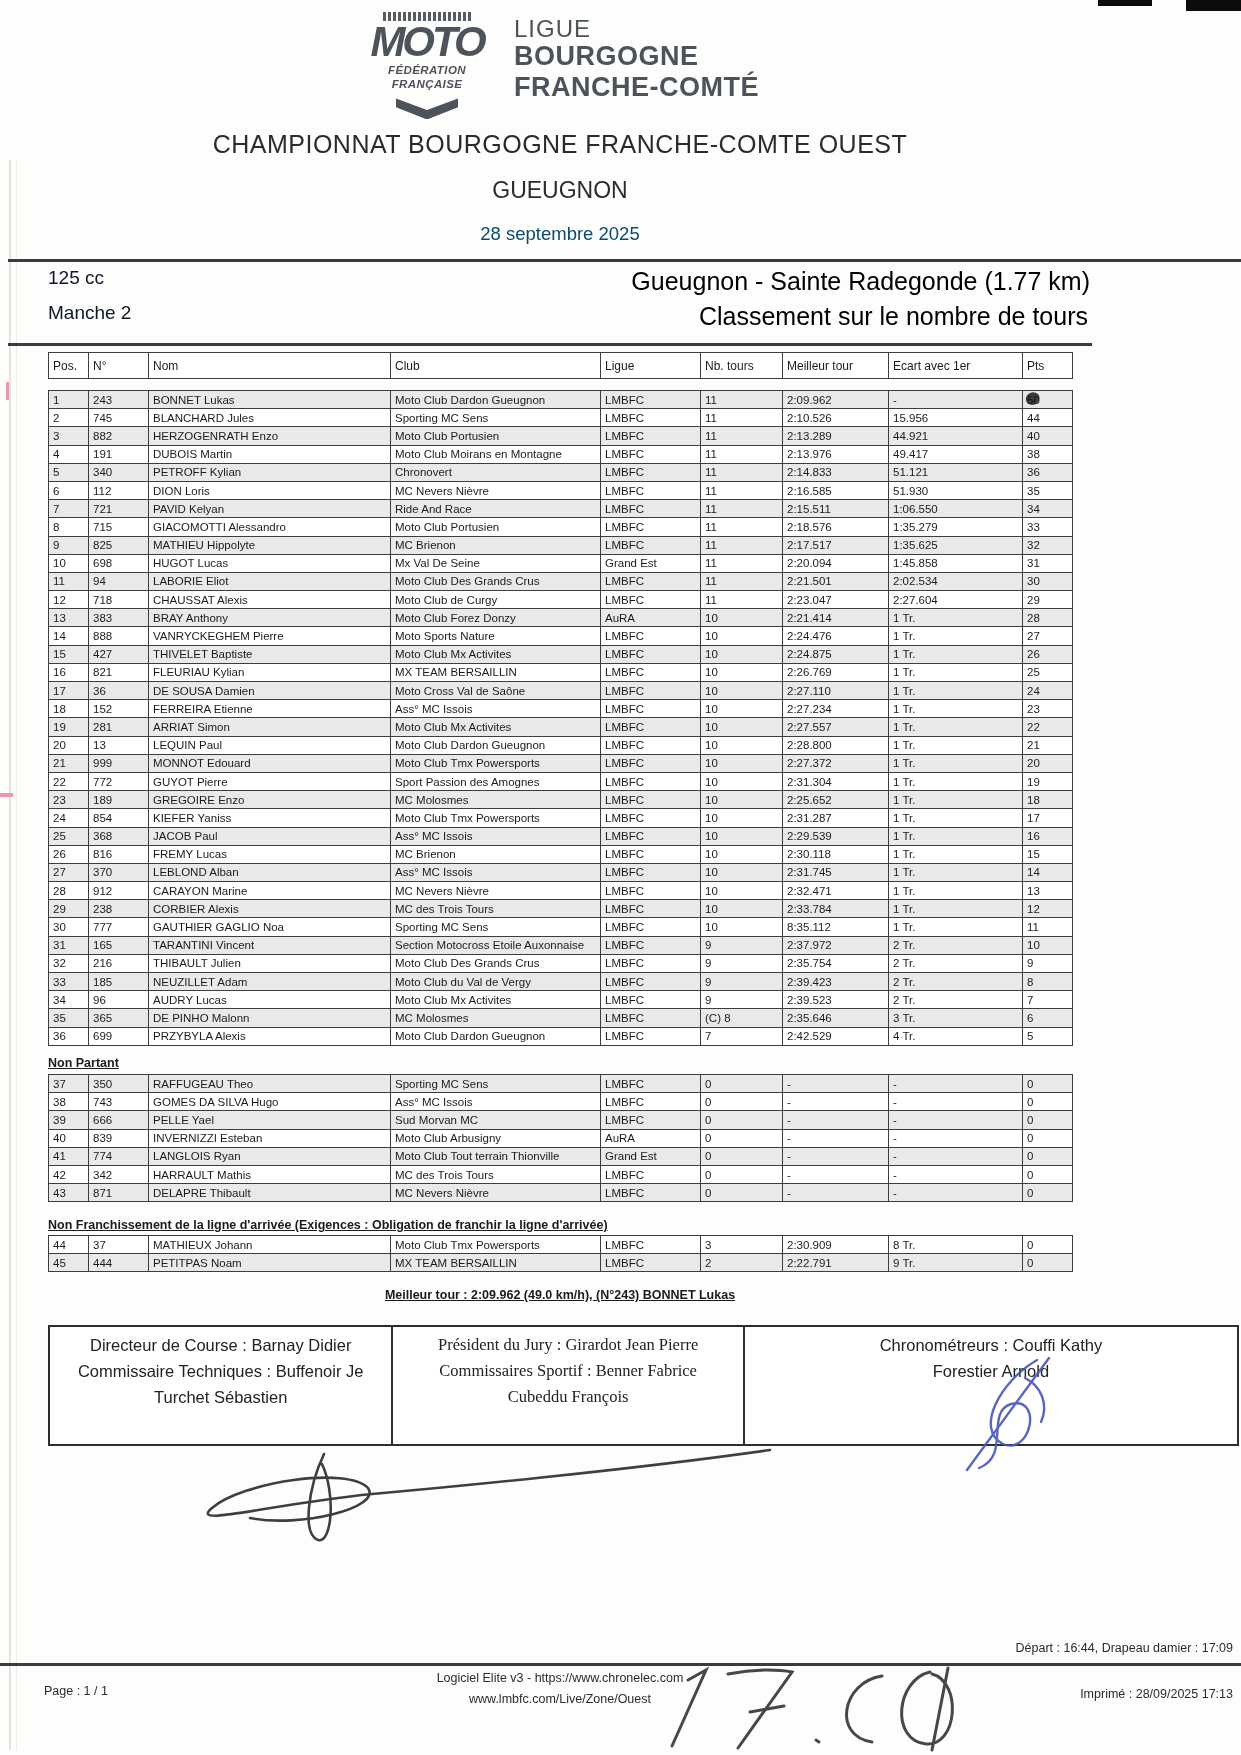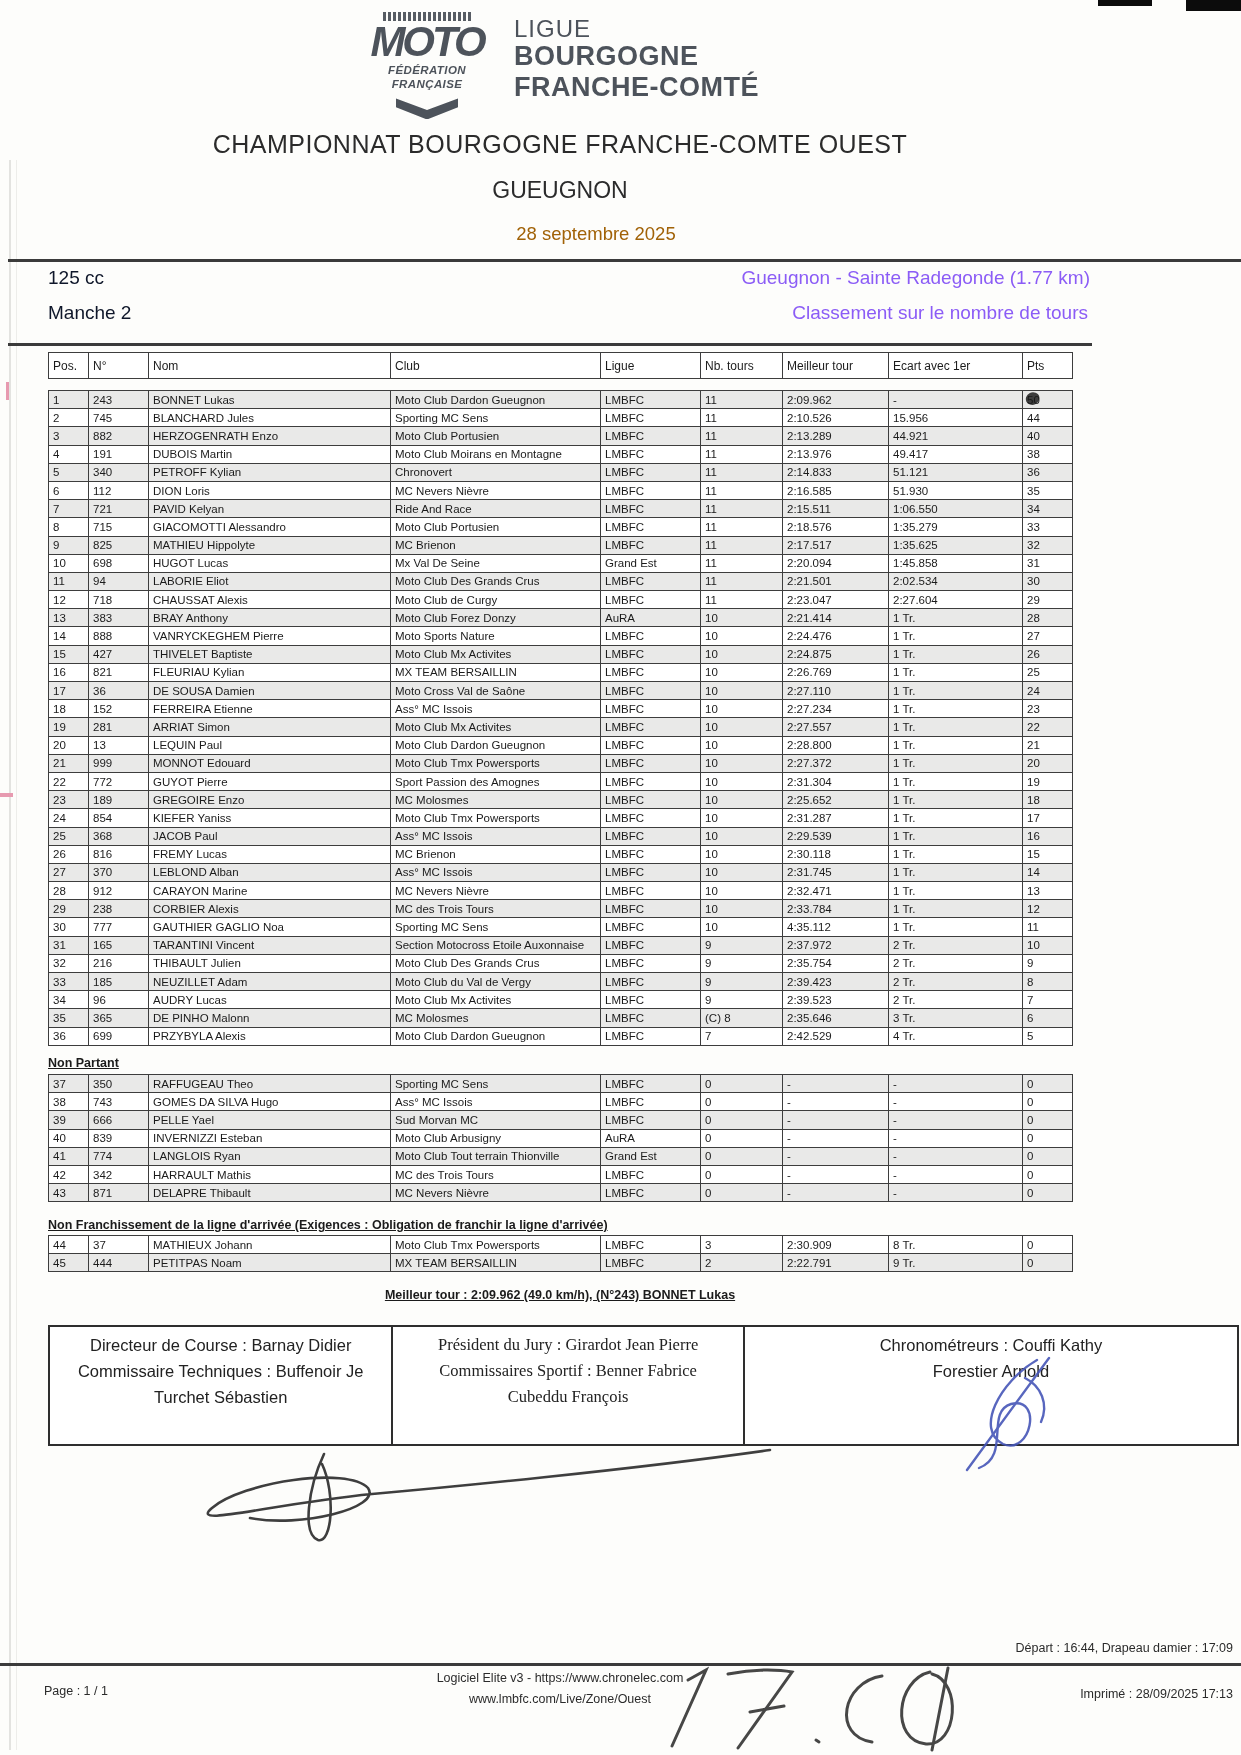--- a/index.html
+++ b/index.html
@@ -20,23 +20,23 @@
   .fed { font-size:11.5px; font-weight:bold; font-style:italic; letter-spacing:.4px; line-height:1.2; margin-top:2px; }
   .chev { width:62px; height:21px; margin:7px auto 0; background:#4d535b;
           clip-path:polygon(0 0,50% 55%,100% 0,100% 42%,50% 100%,0 42%); }
   .liguecol { margin-left:18px; padding-top:4px; text-align:left; }
   .ligue1 { font-size:24px; font-weight:500; letter-spacing:1px; line-height:1.05; }
   .ligue2 { font-size:27px; font-weight:800; letter-spacing:.5px; line-height:1.15; }
 
   
   .doc-title { font-size:25px; letter-spacing:.5px; color:#2b2b2b; }
   .venue { font-size:23px; color:#2b2b2b; }
-  .date  { font-size:18.5px; color:#a16207;padding-left:36px; }
+  .date  { font-size:18.5px; color:#0c4a6e; }
   .meta-left  { font-size:19px; color:#0f172a; }
-  .meta-right { font-size:19px; color:#8b5cf6; }
+  .meta-right { font-size:25px; color:#000000; }
   .rule { background:#3b3b3b; height:2.5px; }
 
   
   table.res { border-collapse:collapse; table-layout:fixed; width:1024px; background:#fff; }
   table.res td, table.res th {
     border:1px solid #3d3d3d; font-size:11.5px; font-weight:normal;
     padding:0 4px; text-align:left; vertical-align:middle;
     overflow:hidden; white-space:nowrap; color:#1b1b1b;
   }
   table.res th { height:25px; font-size:12px; background:#fff; }
@@ -471,21 +471,21 @@
             <td>1 Tr.</td>
             <td>12</td>
           </tr>
           <tr>
             <td>30</td>
             <td>777</td>
             <td>GAUTHIER GAGLIO Noa</td>
             <td>Sporting MC Sens</td>
             <td>LMBFC</td>
             <td>10</td>
-            <td>4:35.112</td>
+            <td>8:35.112</td>
             <td>1 Tr.</td>
             <td>11</td>
           </tr>
           <tr>
             <td>31</td>
             <td>165</td>
             <td>TARANTINI Vincent</td>
             <td>Section Motocross Etoile Auxonnaise</td>
             <td>LMBFC</td>
             <td>9</td>

